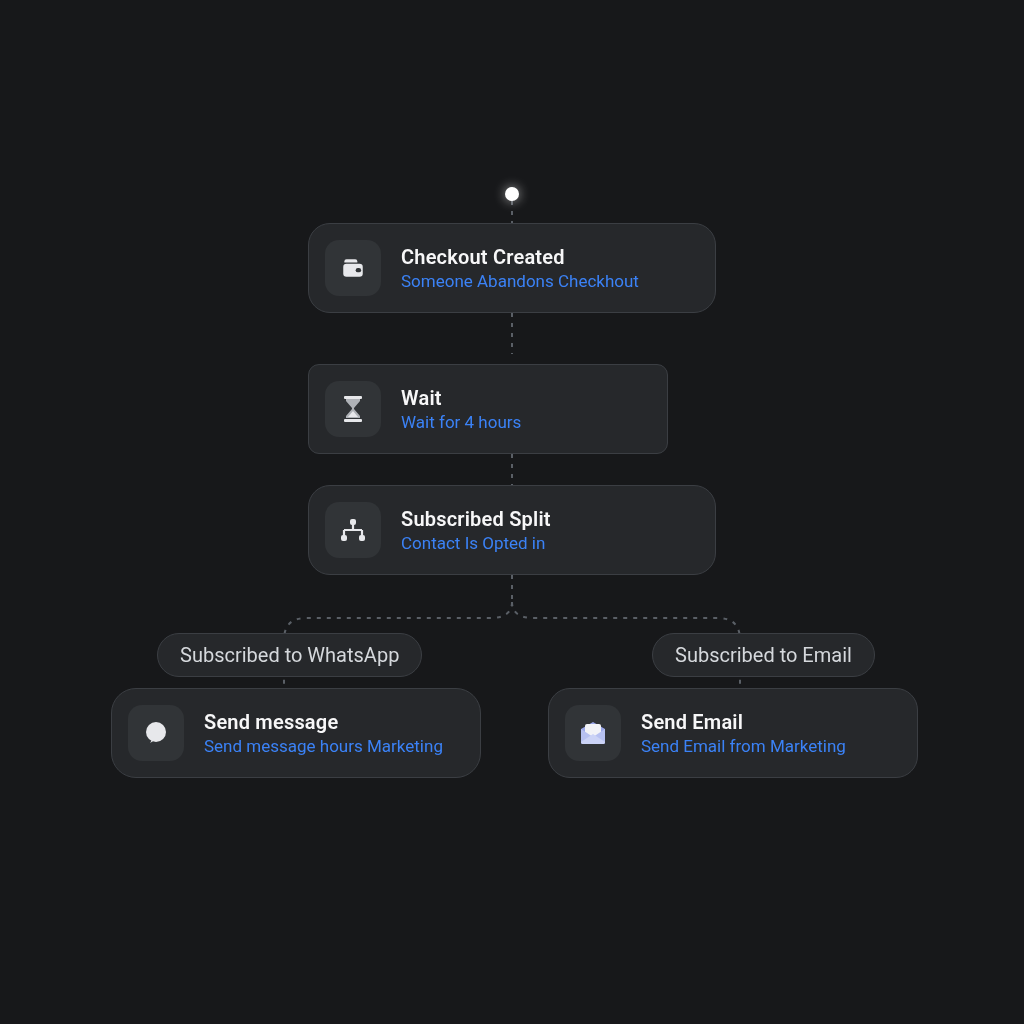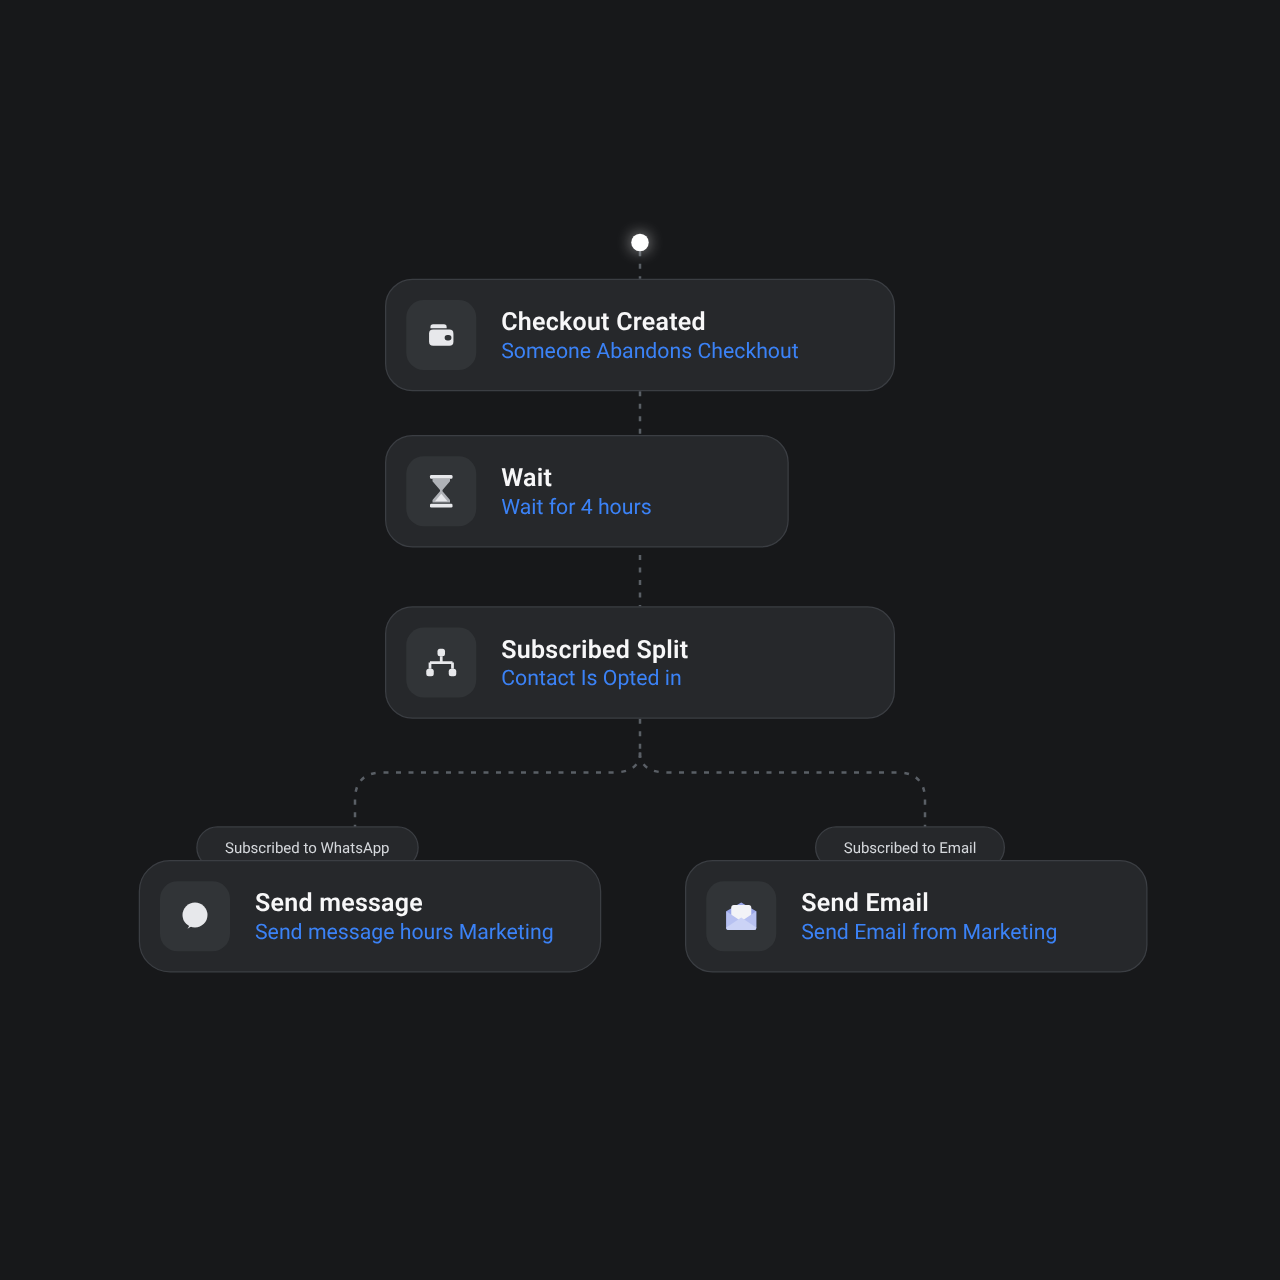--- a/index.html
+++ b/index.html
@@ -51,28 +51,27 @@
   .node .text { display: flex; flex-direction: column; gap: 2px; }
   .node .title { font-size: 20px; font-weight: 600; color: #F7F7F8; letter-spacing: 0.2px; }
   .node .subtitle { font-size: 17px; font-weight: 400; color: #3b82f6; }
 
   .pill {
     position: absolute;
     background: #26282B;
     border: 1px solid #3B3E43;
     border-radius: 999px;
     padding: 9px 22px;
-    font-size: 12px;
+    font-size: 20px;
     color: #D5D8DC;
-    margin-top: 28px;
   }
 
   
   .node-trigger { left: 308px; top: 223px; width: 408px; }
-  .node-wait    { left: 308px; top: 348px; width: 323px; }
+  .node-wait    { left: 308px; top: 364px; width: 360px; border-radius: 11px; }
   .node-split   { left: 308px; top: 485px; width: 408px; }
 
   .pill-left  { left: 157px; top: 633px; }
   .pill-right { left: 652px; top: 633px; }
 
   .node-left  { left: 111px; top: 688px; width: 370px; border-radius: 25px; }
   .node-right { left: 548px; top: 688px; width: 370px; }
 
   
   svg { display: block; }

